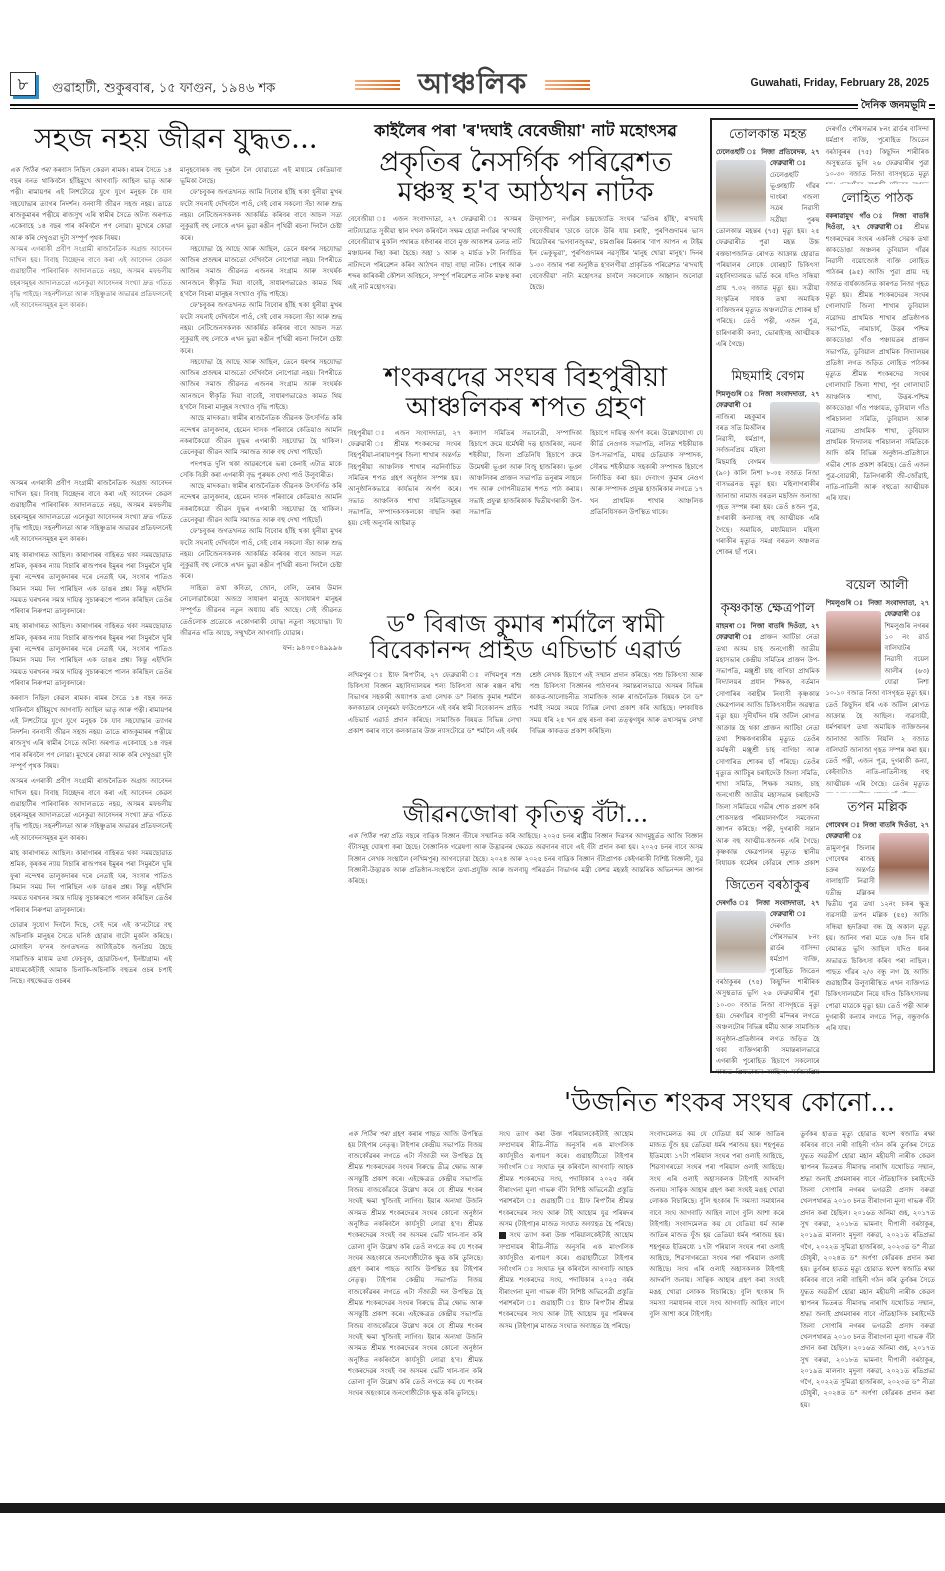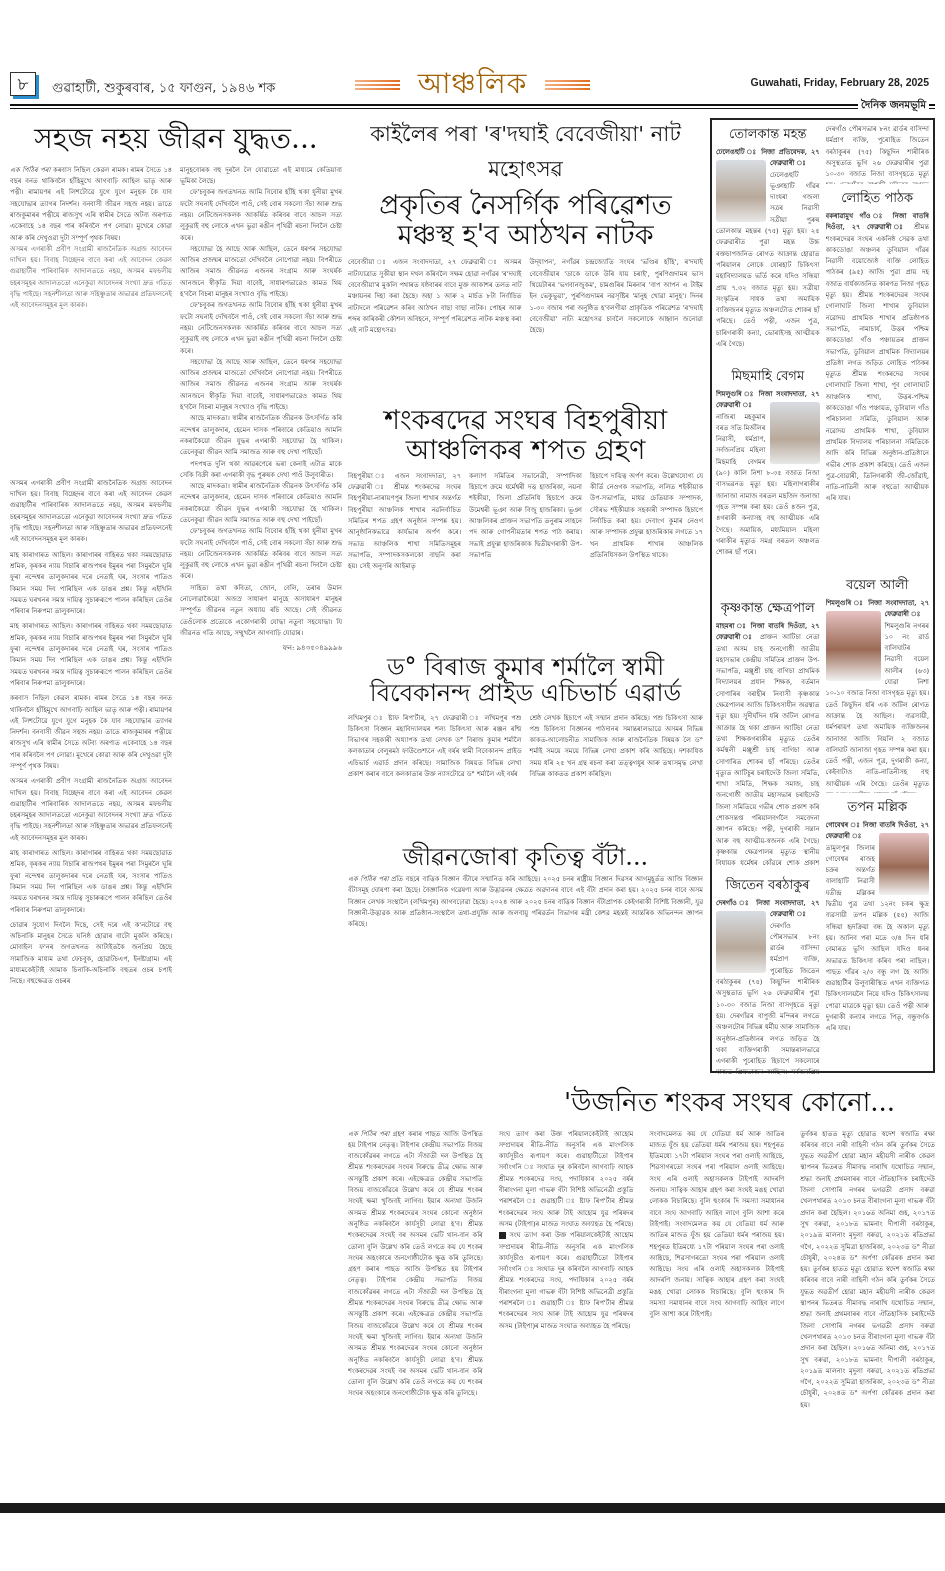--- a/index.html
+++ b/index.html
@@ -6,21 +6,21 @@
   html, body { width: 945px; height: 1571px; background: #ffffff; overflow: hidden; }
   body { font-family: "DejaVu Sans", sans-serif; color: #1a1a1a; position: relative; }
 
   .masthead { position: absolute; left: 0; top: 0; width: 945px; height: 104px; }
   .page-num { position: absolute; left: 10px; top: 72px; width: 26px; height: 24px; border: 1px solid #333; background:#fff; box-shadow: 3px 3px 0 #2a8fd0; font-family: "DejaVu Serif", serif; font-size: 17px; line-height: 22px; text-align: center; }
   .date-as { position: absolute; left: 52px; top: 78px; font-size: 13px; color: #333; }
   .logo { position: absolute; left: 355px; top: 66px; width: 235px; height: 36px; text-align: center; }
   .logo-stripes { position: absolute; top: 14px; width: 45px; height: 14px; }
   .logo-stripes.l { left: 0; } .logo-stripes.r { right: 0; }
   .logo-stripes i { display: block; height: 2px; margin-bottom: 2px; background: linear-gradient(90deg, #f4b183, #e06c1e); }
-  .logo-text { font-family: "DejaVu Serif", serif; font-size: 28px; font-weight: normal; color: #a16207; letter-spacing: 1px; line-height: 36px; }
+  .logo-text { font-family: "DejaVu Serif", serif; font-size: 28px; font-weight: bold; color: #404040; letter-spacing: 1px; line-height: 36px; }
   .date-en { position: absolute; right: 16px; top: 76px; font-size: 10.5px; font-weight: bold; color: #222; font-family: "Liberation Sans", sans-serif; }
   .rule-top { position: absolute; left: 10px; top: 104px; width: 925px; height: 5px; border-top: 2px solid #111; border-bottom: 1px solid #111; }
   .brand-sub { position: absolute; right: 16px; top: 97px; font-size: 10px; font-weight: bold; background: #fff; padding: 0 3px; }
 
   .body-text { font-family: "DejaVu Serif", serif; font-size: 6.6px; line-height: 11.3px; color: #333; text-align: justify; }
   .dateline { font-style: italic; font-weight: normal; }
   .headline { font-family: "DejaVu Serif", serif; color: #111; text-align: center; font-weight: normal; line-height: 1.1; }
   .filler { color: #555; }
 
   
@@ -37,21 +37,21 @@
   .four-cols { display: flex; gap: 8px; }
   .four-cols > div { flex: 1; }
 
   .obit-header { background: #141414; color: #fff; text-align: center; font-family: "DejaVu Serif", serif; font-size: 18px; height: 30px; line-height: 30px; margin: 2px; }
   .obit-name { font-family: "DejaVu Serif", serif; font-size: 13px; text-align: center; margin: 4px 0 2px; color: #111; }
   .obit-photo { float: left; width: 50px; height: 62px; margin: 2px 4px 2px 0; background: linear-gradient(180deg, #d8dde3 0%, #b8a99a 60%, #e8e8e8 100%); border-radius: 3px; }
   .obit-photo.r { float: right; margin: 2px 0 2px 4px; }
   .obit-photo.red { background: linear-gradient(180deg, #e7c3c3 0%, #9a6a55 55%, #f2f2f2 100%); }
   .obit-cols { display: flex; gap: 6px; padding: 0 4px; }
   .obit-cols > div { flex: 1; }
-  .kicker { font-family: "DejaVu Serif", serif; font-size: 21px; text-align: center; color: #111; margin-bottom: 2px; }
+  .kicker { font-family: "DejaVu Serif", serif; font-size: 16px; text-align: center; color: #111; margin-bottom: 2px; font-weight: bold; }
   .phone { text-align: right; font-size: 7px; margin-top: 4px; }
   .sq { display: inline-block; width: 7px; height: 7px; background: #222; vertical-align: middle; }
 </style>
 </head>
 <body>
 
 <div class="masthead">
   <div class="page-num">৮</div>
   <div class="date-as">গুৱাহাটী, শুকুৰবাৰ, ১৫ ফাগুন, ১৯৪৬ শক</div>
   <div class="logo">

